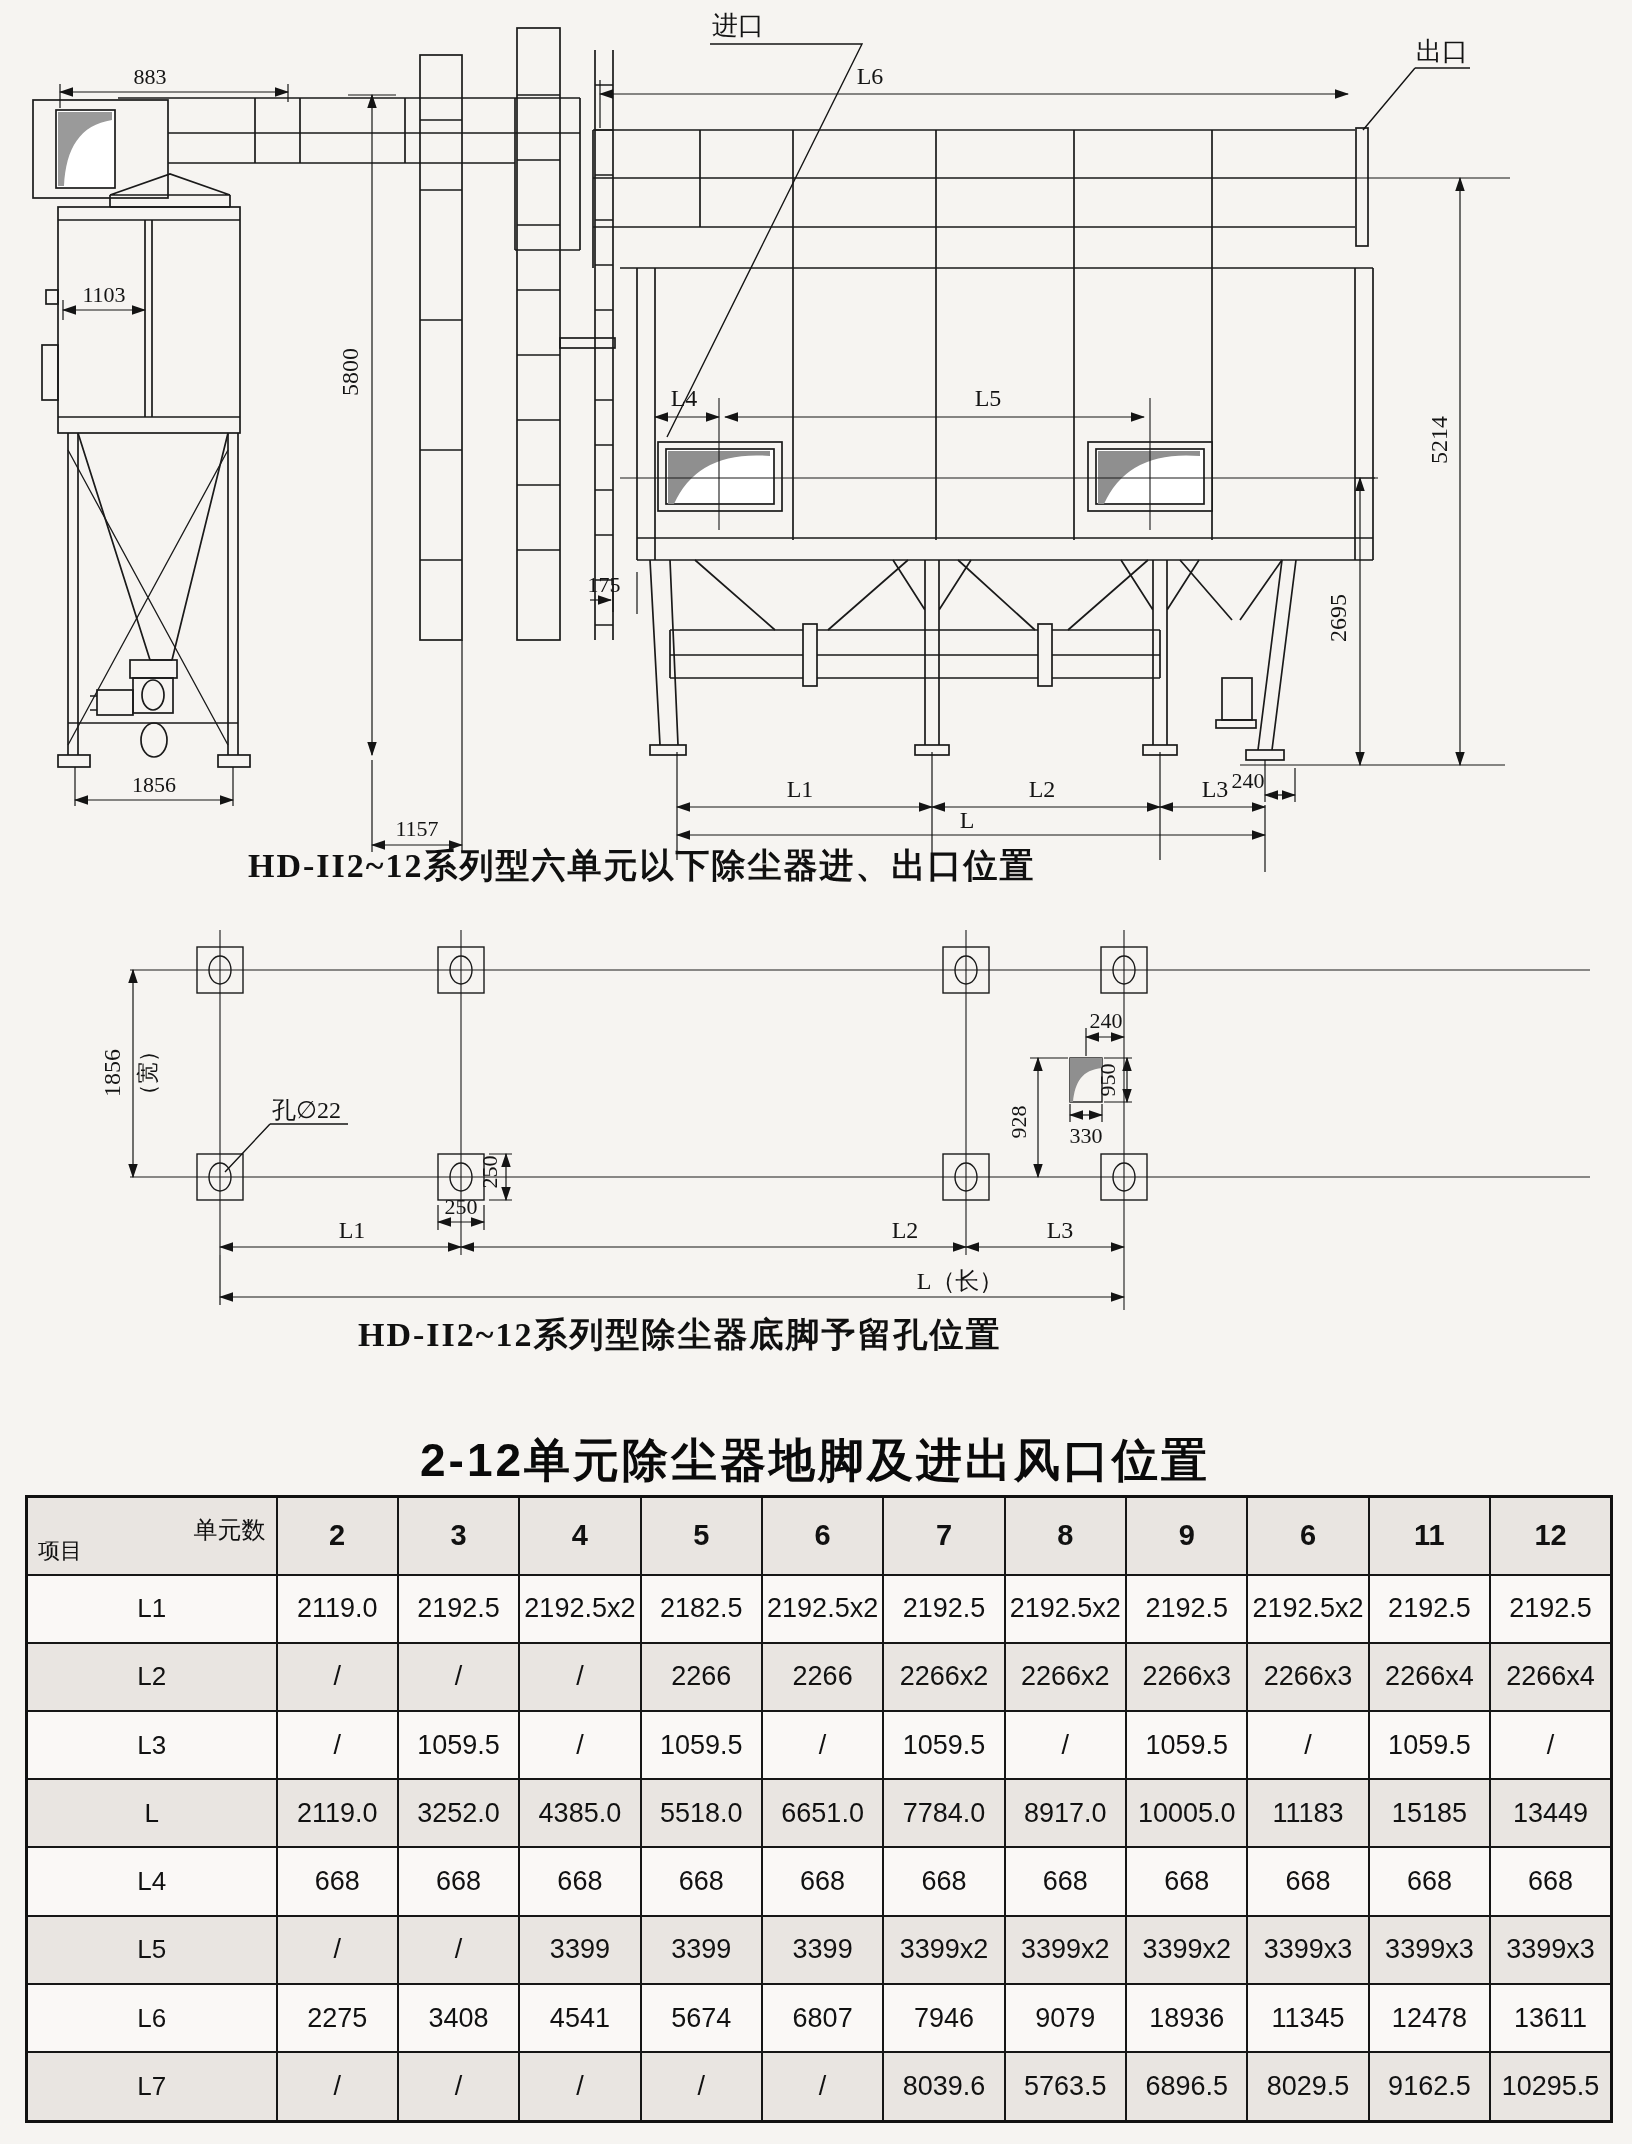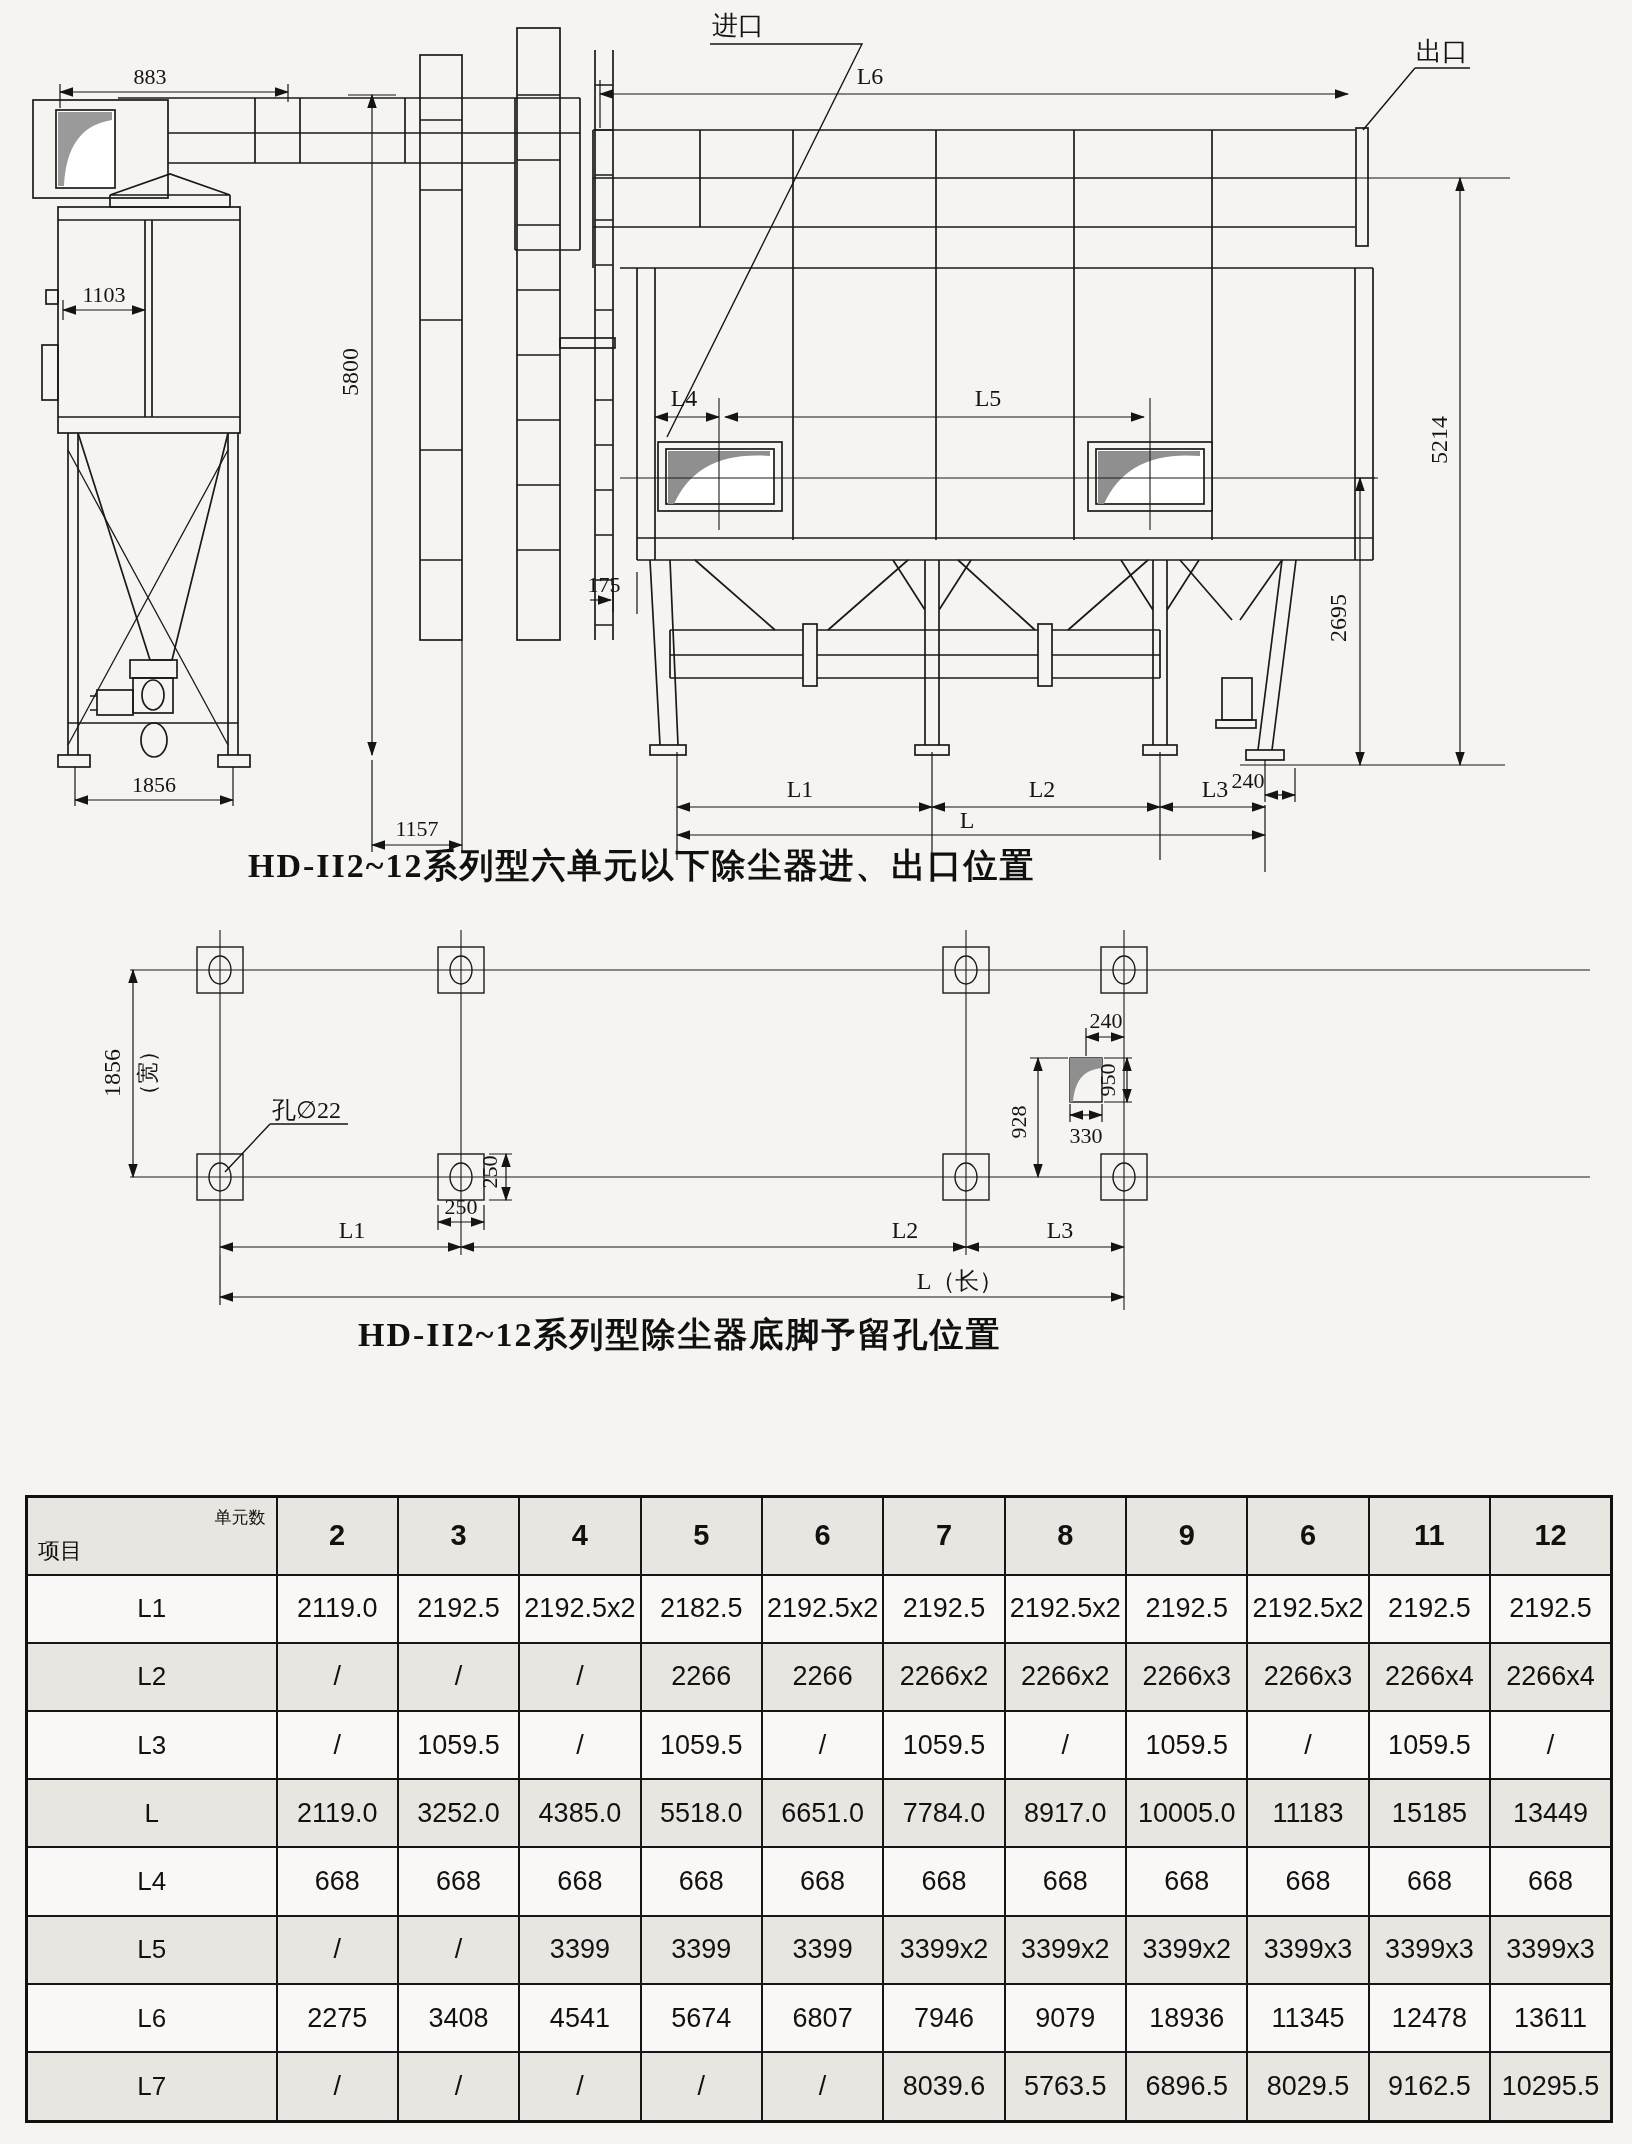--- a/index.html
+++ b/index.html
@@ -12,21 +12,21 @@
   .caption{position:absolute;color:#101010;font-family:"Liberation Serif",serif;font-weight:700;font-size:34px;letter-spacing:2px;white-space:nowrap;text-align:center;}
   .tabletitle{position:absolute;color:#0a0a0a;font-family:"Liberation Sans",sans-serif;font-weight:700;font-size:46px;letter-spacing:3px;white-space:nowrap;}
   table.spec{position:absolute;left:25px;top:1495px;width:1588px;height:628px;border-collapse:collapse;table-layout:fixed;background:#faf8f6;}
   table.spec td{border:2px solid #161616;text-align:center;vertical-align:middle;font-size:27px;color:#111;padding:0;overflow:hidden;}
   table.spec{border:3px solid #111;}
   table.spec td.rowlabel{font-size:26px;}
   table.spec tr.shade td{background:#e9e5e1;}
   table.spec td.colhead{font-weight:700;font-size:29px;}
   td.diag{position:relative;background:
     linear-gradient(to bottom right, transparent calc(50% - 1.2px), #161616 calc(50% - 1.2px), #161616 calc(50% + 1.2px), transparent calc(50% + 1.2px));}
-  .diag .tr{position:absolute;top:8px;right:10px;font-size:17px;}
+  .diag .tr{position:absolute;top:16px;right:10px;font-size:24px;}
   .diag .bl{position:absolute;bottom:8px;left:10px;font-size:22px;}
 </style>
 </head>
 <body>
 
 <div id="stage">
 
 <svg width="1632" height="1320" viewBox="0 0 1632 1320" style="position:absolute;left:0;top:0;">
   <defs>
     <marker id="mE" orient="auto" markerWidth="12" markerHeight="8" refX="11" refY="4">
@@ -242,20 +242,21 @@
   <text transform="translate(1026,1122) rotate(-90)" text-anchor="middle" class="dimtxt">928</text>
   <text x="1086" y="1143" text-anchor="middle" class="dimtxt">330</text>
   <text x="352" y="1238" text-anchor="middle" class="dimtxt-big">L1</text>
   <text x="905" y="1238" text-anchor="middle" class="dimtxt-big">L2</text>
   <text x="1060" y="1238" text-anchor="middle" class="dimtxt-big">L3</text>
   <text x="960" y="1289" text-anchor="middle" class="dimtxt-big">L（长）</text>
 </svg>
 
 <div class="caption" style="left:248px;top:843px;">HD-II2~12系列型六单元以下除尘器进、出口位置</div>
 <div class="caption" style="left:358px;top:1312px;">HD-II2~12系列型除尘器底脚予留孔位置</div>
+<div class="tabletitle" style="left:420px;top:1430px;">2-12单元除尘器地脚及进出风口位置</div>
 
 <table class="spec">
   <colgroup>
     <col style="width:250px;">
     <col>
         <col>
         <col>
         <col>
         <col>
         <col>

